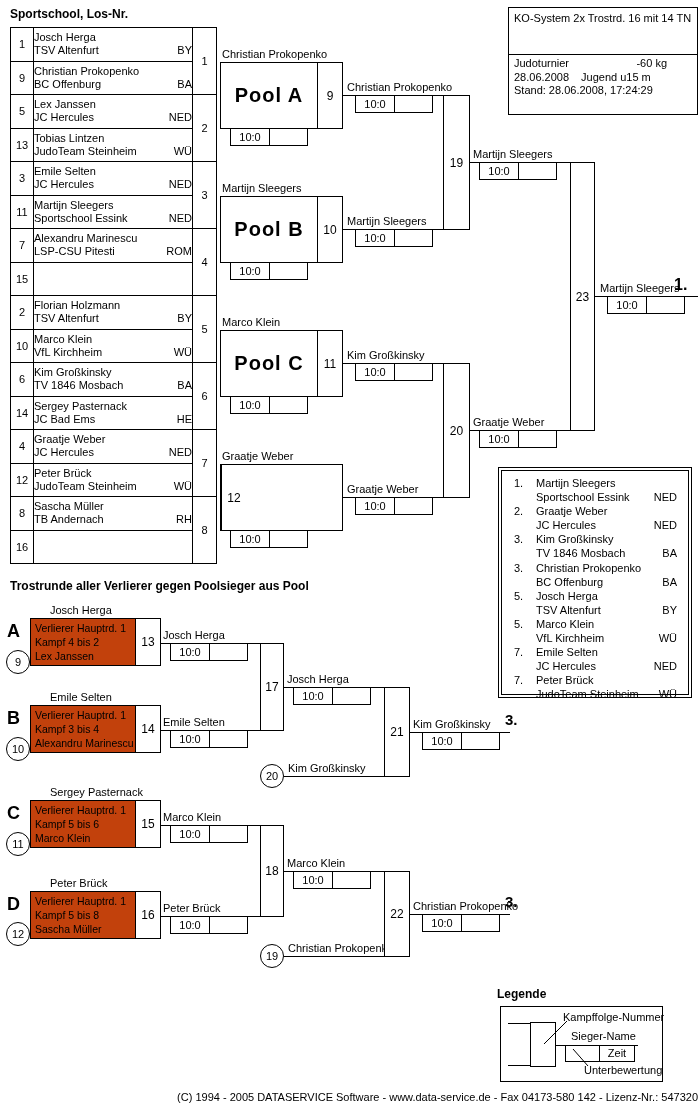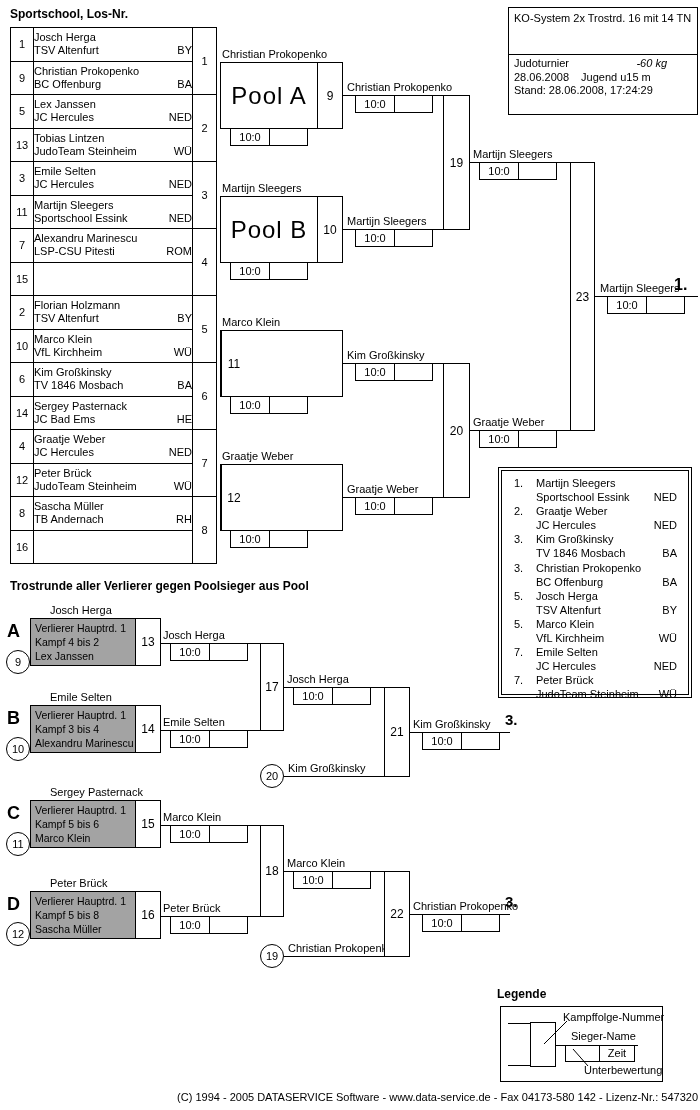--- a/index.html
+++ b/index.html
@@ -6,40 +6,40 @@
   body{width:700px;height:1110px;position:relative;font-family:"Liberation Sans",sans-serif;color:#000;}
   .abs{position:absolute;}
   .ttl{font-size:12px;font-weight:bold;white-space:nowrap;}
   .nm{position:absolute;font-size:11px;line-height:14px;height:14px;white-space:nowrap;background:transparent;}
   .hline{position:absolute;height:1px;background:#000;}
   .score{position:absolute;width:76px;height:16px;border:1px solid #000;display:flex;background:#fff;box-sizing:content-box;}
   .score .s1{width:38px;border-right:1px solid #000;text-align:center;font-size:11px;line-height:16px;}
   .score .s2{flex:1;}
   .cell{position:absolute;border:1px solid #000;display:flex;align-items:center;justify-content:center;font-size:12px;background:#fff;box-sizing:border-box;}
   .pool{position:absolute;width:123px;height:67px;border:1px solid #000;display:flex;box-sizing:border-box;background:#fff;}
-  .pool .plabel{flex:1;display:flex;align-items:center;justify-content:center;font-weight:normal;font-size:24px;letter-spacing:1px;}
+  .pool .plabel{flex:1;display:flex;align-items:center;justify-content:center;font-weight:bold;font-size:20px;letter-spacing:1px;}
   .pool .pnum{width:24px;border-left:1px solid #000;display:flex;align-items:center;justify-content:center;font-size:12px;}
   .circle{position:absolute;width:24px;height:24px;border:1px solid #000;border-radius:50%;background:#fff;display:flex;align-items:center;justify-content:center;font-size:11px;box-sizing:border-box;}
   .sletter{position:absolute;font-weight:bold;font-size:18px;line-height:18px;}
-  .ibox{position:absolute;width:106px;height:48px;border:1px solid #000;font-size:10.5px;line-height:14px;padding:2px 0 0 4px;box-sizing:border-box;background:#a3a3a3;white-space:nowrap;}
+  .ibox{position:absolute;width:106px;height:48px;border:1px solid #000;font-size:10.5px;line-height:14px;padding:2px 0 0 4px;box-sizing:border-box;background:#c2410c;white-space:nowrap;}
   .place1{position:absolute;font-weight:bold;font-size:16px;line-height:16px;}
   .place3{position:absolute;font-weight:bold;font-size:15px;line-height:15px;}
   table.main{position:absolute;left:10px;top:27px;border-collapse:collapse;table-layout:fixed;}
   table.main td{border:1px solid #000;font-size:11px;padding:0;vertical-align:middle;}
   td.lot{width:22px;text-align:center;}
   td.pname{width:158px;padding:1px 4px 1px 3px;}
   td.mnum{width:23px;text-align:center;font-size:12px;}
   table.main tr{height:33.5px;}
   .pn-name{line-height:13px;white-space:nowrap;}
   .pn-club{line-height:13px;display:flex;justify-content:space-between;white-space:nowrap;}
   .infobox{position:absolute;left:508px;top:7px;width:190px;height:108px;border:1px solid #000;box-sizing:border-box;font-size:11px;}
   .infobox .top{height:47px;border-bottom:1px solid #000;padding:4px 0 0 5px;box-sizing:border-box;}
   .infobox .bot{padding:2px 0 0 5px;line-height:13.5px;}
   .ib-line2{display:flex;}
-  .ib-weight{margin-left:auto;margin-right:30px;font-style:italic;}
+  .ib-weight{margin-left:auto;margin-right:30px;}
   .ib-cat{margin-left:12px;}
   .results{position:absolute;left:498px;top:467px;width:194px;height:231px;border:1px solid #000;box-sizing:border-box;background:#fff;}
   .results .inner{position:absolute;left:2px;top:2px;right:2px;bottom:2px;border:1px solid #000;padding-top:5px;box-sizing:border-box;}
   .res-entry{height:28.2px;font-size:11px;line-height:14px;}
   .res-l1{display:flex;}
   .res-rank{width:22px;padding-left:12px;flex:none;}
   .res-l2{display:flex;justify-content:space-between;padding-left:34px;padding-right:11px;white-space:nowrap;}
   .legendbox{position:absolute;left:500px;top:1006px;width:163px;height:76px;border:1px solid #000;box-sizing:border-box;background:#fff;}
   .lg-cell{position:absolute;left:530px;top:1022px;width:26px;height:45px;border:1px solid #000;box-sizing:border-box;}
   .lg-text{position:absolute;font-size:11px;line-height:13px;white-space:nowrap;}
@@ -284,20 +284,21 @@
 
 <div class="pool" style="left:220px;top:62px">
     <div class="plabel">Pool A</div>
     <div class="pnum">9</div>
   </div>
 <div class="pool" style="left:220px;top:196px">
     <div class="plabel">Pool B</div>
     <div class="pnum">10</div>
   </div>
 <div class="pool" style="left:220px;top:330px">
+    <div class="plabel">Pool C</div>
     <div class="pnum">11</div>
   </div>
 <div class="pool" style="left:220px;top:464px">
     <div class="pnum">12</div>
   </div>
 
 <div class="hline" style="left:343px;top:95px;width:100px"></div>
 <div class="nm" style="left:347px;top:80px">Christian Prokopenko</div>
 <div class="score" style="left:355px;top:95px">
     <div class="s1">10:0</div>

